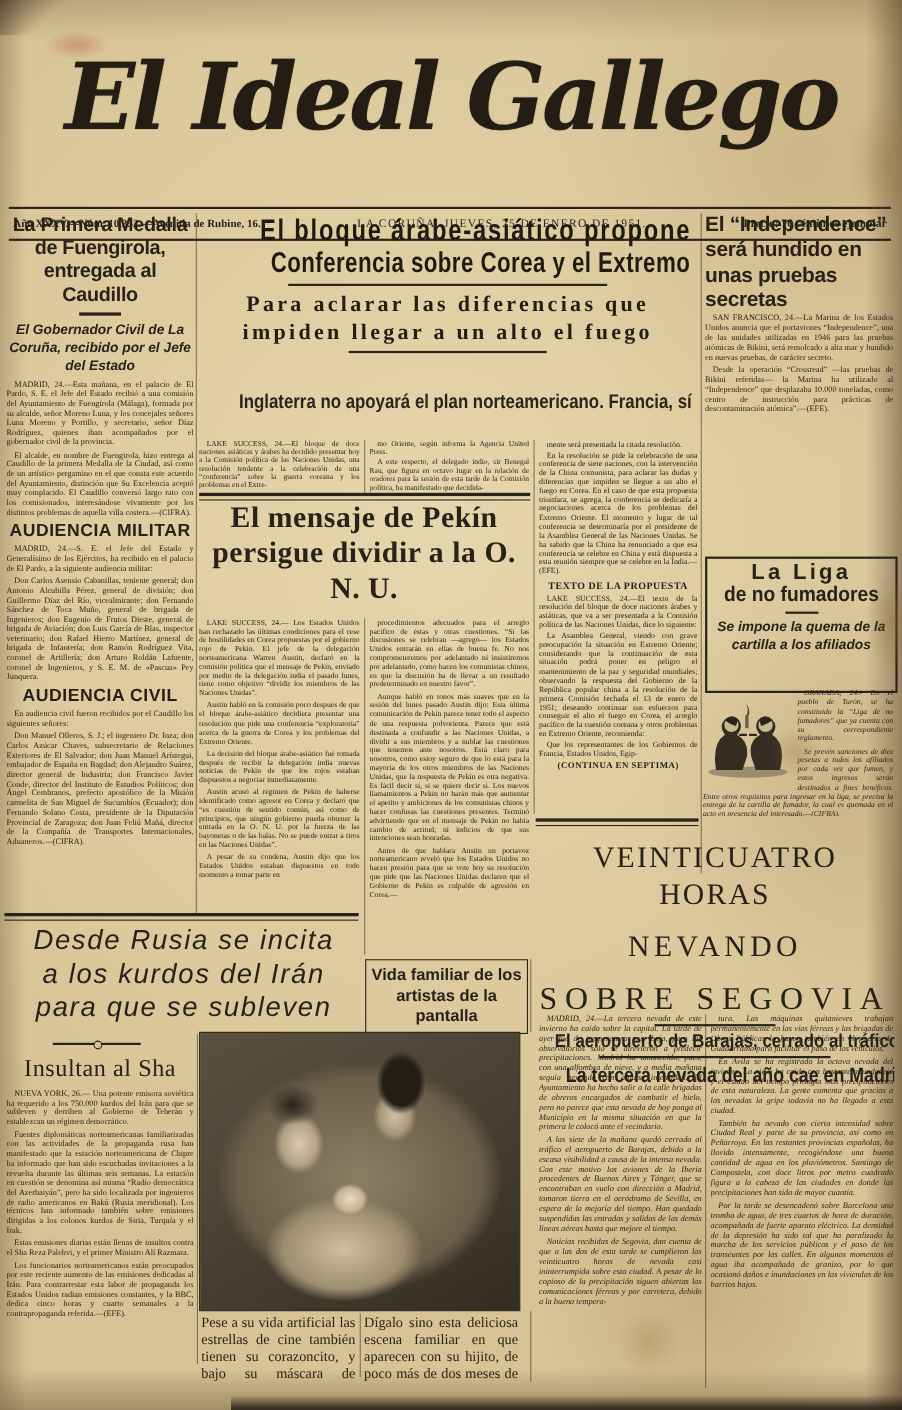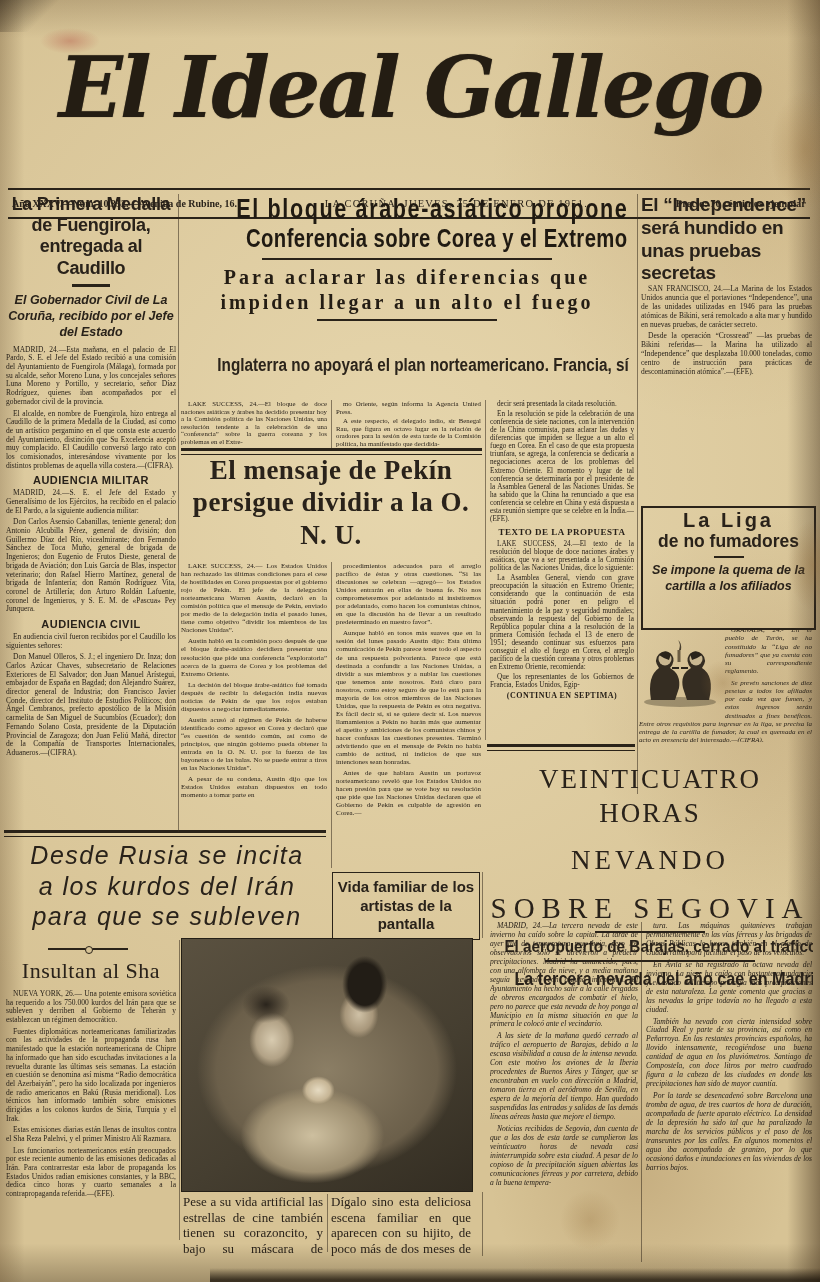--- a/index.html
+++ b/index.html
@@ -16,21 +16,21 @@
     font-family:"Liberation Serif", serif;color:#29221a;
   }
   .abs{position:absolute;overflow:hidden;}
   .vrule{position:absolute;width:1px;background:rgba(55,44,30,.55);}
   .double-rule{position:absolute;height:3px;border-top:3px solid #2a2319;border-bottom:1px solid #2a2319;}
   .stain{position:absolute;border-radius:50%;pointer-events:none;}
   .sans{font-family:"Liberation Sans", sans-serif;}
   .cond{display:inline-block;white-space:nowrap;transform:scaleX(.8);transform-origin:50% 50%;}
   .bp{margin:0 0 3px 0;text-indent:7px;text-align:justify;}
   .shortrule{width:38px;height:3px;background:#2a2319;margin:5px auto;}
-  .sechead{font-family:"Liberation Sans",sans-serif;font-weight:bold;font-size:11px;text-align:center;margin:4px 0 3px;letter-spacing:.5px;}
+  .sechead{font-family:"Liberation Sans",sans-serif;font-weight:bold;font-size:16px;text-align:center;margin:4px 0 3px;letter-spacing:.5px;}
   
   #masthead{left:30px;top:18px;width:760px;height:140px;text-align:center;
     font-family:"DejaVu Serif",serif;font-style:italic;font-weight:bold;font-size:84px;
     letter-spacing:-3px;color:#241d13;line-height:140px;text-shadow:0 0 1px rgba(36,29,19,.6);}
   
   #dateline{left:8px;top:160px;width:802px;height:27px;border-top:2px solid #2a2319;border-bottom:2px solid #2a2319;
     display:flex;align-items:center;justify-content:space-between;font-size:10.5px;margin-top:28px;}
   #dateline .dl{padding:0 4px;}
   
   #medalla{left:6px;top:194px;width:170px;height:638px;}
@@ -136,21 +136,21 @@
   </div>
 
   <div class="abs bodycol" style="left:181px;top:400px;width:146px;height:48px;">
     <p class="bp">LAKE SUCCESS, 24.—El bloque de doce naciones asiáticas y árabes ha decidido presentar hoy a la Comisión política de las Naciones Unidas, una resolución tendente a la celebración de una “conferencia” sobre la guerra coreana y los problemas en el Extre-</p>
   </div>
   <div class="abs bodycol" style="left:336px;top:400px;width:145px;height:48px;">
     <p class="bp">mo Oriente, según informa la Agencia United Press.</p>
     <p class="bp">A este respecto, el delegado indio, sir Benegal Rau, que figura en octavo lugar en la relación de oradores para la sesión de esta tarde de la Comisión política, ha manifestado que decidida-</p>
   </div>
   <div class="abs bodycol" id="mcol3" style="left:490px;top:400px;width:144px;height:340px;">
-    <p class="bp">decir será presentada la citada resolución.</p>
+    <p class="bp">mente será presentada la citada resolución.</p>
     <p class="bp">En la resolución se pide la celebración de una conferencia de siete naciones, con la intervención de la China comunista, para aclarar las dudas y diferencias que impiden se llegue a un alto el fuego en Corea. En el caso de que esta propuesta triunfara, se agrega, la conferencia se dedicaría a negociaciones acerca de los problemas del Extremo Oriente. El momento y lugar de tal conferencia se determinaría por el presidente de la Asamblea General de las Naciones Unidas. Se ha sabido que la China ha renunciado a que esa conferencia se celebre en China y está dispuesta a esta reunión siempre que se celebre en la India.—(EFE).</p>
     <div class="sechead" style="font-family:'Liberation Serif',serif;font-size:9px;">TEXTO DE LA PROPUESTA</div>
     <p class="bp">LAKE SUCCESS, 24.—El texto de la resolución del bloque de doce naciones árabes y asiáticas, que va a ser presentada a la Comisión política de las Naciones Unidas, dice lo siguiente:</p>
     <p class="bp">La Asamblea General, viendo con grave preocupación la situación en Extremo Oriente; considerando que la continuación de esta situación podrá poner en peligro el mantenimiento de la paz y seguridad mundiales; observando la respuesta del Gobierno de la República popular china a la resolución de la primera Comisión fechada el 13 de enero de 1951; deseando continuar sus esfuerzos para conseguir el alto el fuego en Corea, el arreglo pacífico de la cuestión coreana y otros problemas en Extremo Oriente, recomienda:</p>
     <p class="bp">Que los representantes de los Gobiernos de Francia, Estados Unidos, Egip-</p>
     <div class="continua">(CONTINUA EN SEPTIMA)</div>
   </div>
 
   <div class="double-rule" style="left:181px;top:448px;width:301px;"></div>
   <div class="abs" id="pekinhead">El mensaje de Pekín persigue dividir a la O. N. U.</div>

